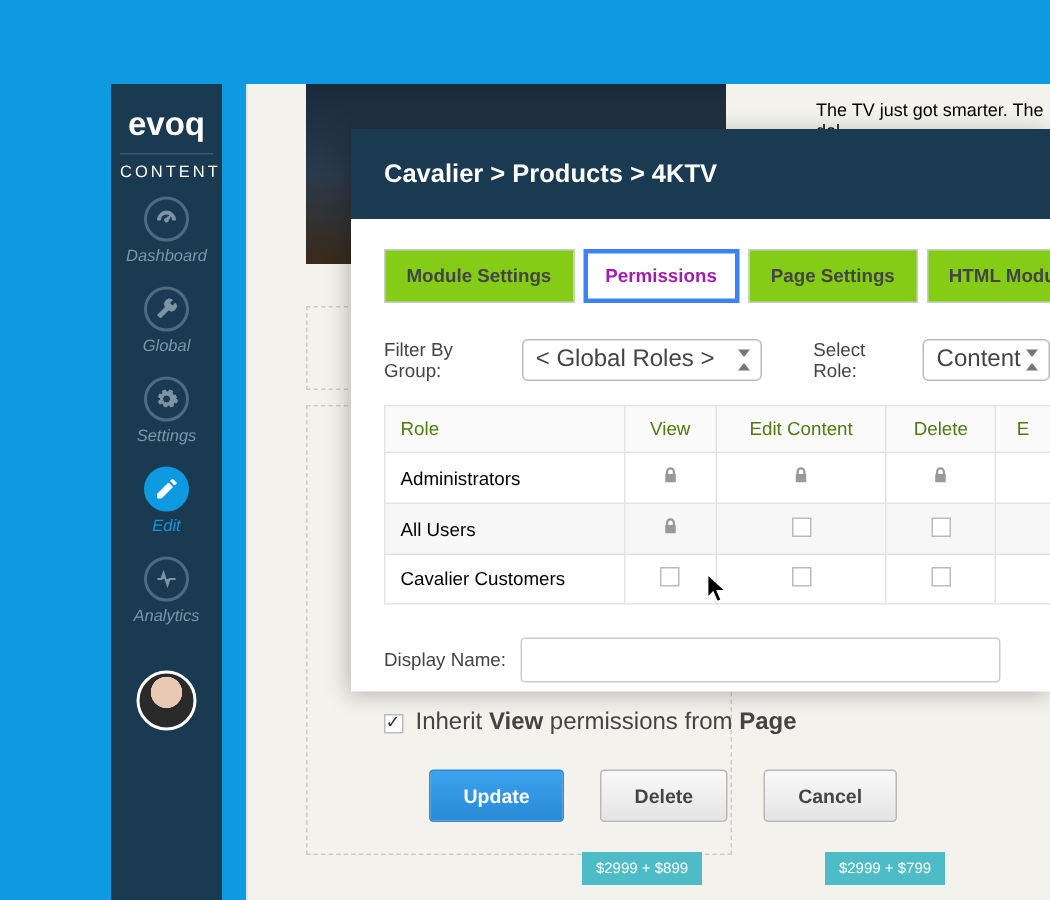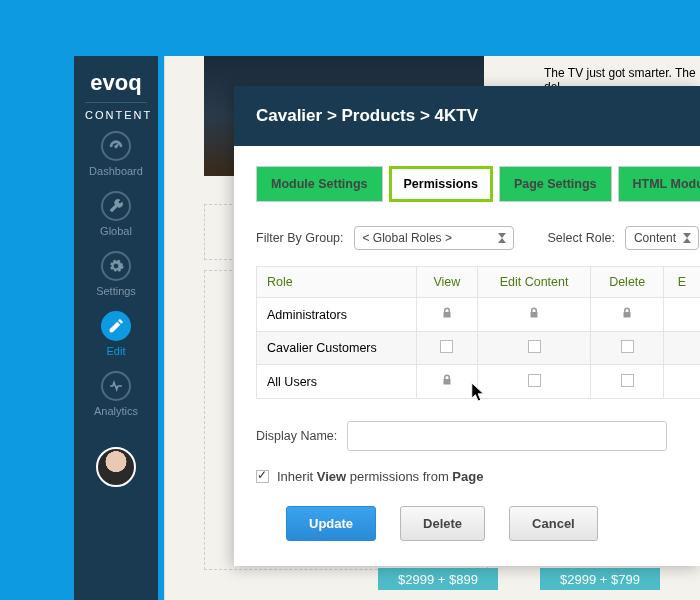--- a/index.html
+++ b/index.html
@@ -1,75 +1,75 @@
 <!DOCTYPE html>
 <html><head>
 <meta charset="utf-8">
 <style>
   * { box-sizing: border-box; margin: 0; padding: 0; }
   html, body { width: 700px; height: 600px; overflow: hidden; font-family: Arial, Helvetica, sans-serif; }
   .stage {
     width: 700px; height: 600px; background: #0d9ae0; position: relative;
   }
   .sidebar {
-    position: absolute; left: 74px; top: 56px; width: 84px; height: 544px;
+    position: absolute; left: 74px; top: 56px; width: 74px; height: 544px;
     background: #1a3a52; padding-top: 14px; text-align: center; color: #b9c9d4;
   }
   .logo { color: #fff; font-size: 22px; font-weight: bold; letter-spacing: 0; }
   .logo-sub { color: #fff; font-size: 11px; letter-spacing: 2px; border-top: 1px solid #3a5a72; width: 62px; margin: 6px auto 10px; padding-top: 6px; }
-  .side-item { margin: 6px 0 14px; cursor: pointer; }
+  .side-item { margin: 6px 0 14px; cursor: pointer; font-style: italic; }
   .side-item .ic { width: 30px; height: 30px; margin: 0 auto 4px; border-radius: 50%; border: 2px solid #506b80; display:flex; align-items:center; justify-content:center; }
   .side-item .ic svg { width: 16px; height: 16px; fill: #7d95a6; stroke:#7d95a6; }
   .side-item .lbl { font-size: 11px; color: #7d95a6; }
   .side-item.active .ic { background: #0d9ae0; border-color: #0d9ae0; }
   .side-item.active .ic svg { fill:#fff; stroke:#fff; }
   .side-item.active .lbl { color: #0d9ae0; }
   .avatar { width: 40px; height: 40px; border-radius: 50%; background:#d8b0a0; margin: 30px auto 0; background: radial-gradient(circle at 50% 35%, #e9c8b4 35%, #2a2a2a 36%); border:2px solid #fff;}
   .page-bg {
     position:absolute; left:164px; top:56px; width:536px; height:544px; background:#f4f2ed;
     border-left:1px solid #ddd;
   }
   .hero-img {
     position:absolute; left:204px; top:56px; width:280px; height:120px;
     background: linear-gradient(to bottom, #1a2a3a 0%, #2a3a4a 50%, #3a2a1a 100%);
   }
   .hero-txt { position:absolute; left:544px; top:66px; font-size:12px; color:#000000; }
   .dialog {
-    position: absolute; left: 234px; top: 86px; width: 466px; height: 480px;
+    position: absolute; left: 234px; top: 86px; width: 466px; height: 375px;
     background: #fff; box-shadow: -2px 2px 14px rgba(0,0,0,.25);
   }
   .dlg-head { background:#1a3a52; color:#fff; padding: 20px 22px; font-size:17px; font-weight:bold;}
   .dlg-body { padding: 20px 0 0 22px; }
   .tabs { display:flex; gap:6px; }
-  .tab { border:1px solid #ccc; background:#22c55e; padding:10px 14px; font-size:12.5px; font-weight:bold; color:#444; cursor:pointer; white-space:nowrap;}
-  .tab.active { background:#fff; border:3px solid #84cc16; color:#000000; padding:8px 12px;}
+  .tab { border:1px solid #ccc; background:#84cc16; padding:10px 14px; font-size:12.5px; font-weight:bold; color:#444; cursor:pointer; white-space:nowrap;}
+  .tab.active { background:#fff; border:3px solid #3b82f6; color:#a21caf; padding:8px 12px;}
   .filters { display:flex; align-items:center; gap:10px; margin:24px 0 16px; font-size:12.5px; color:#444;}
-  .sel { border:1px solid #bbb; border-radius:4px; padding:4px 22px 4px 8px; background:#fff; position:relative; min-width:160px; font-size:12px;}
+  .sel { border:1px solid #bbb; border-radius:4px; padding:4px 22px 4px 8px; background:#fff; position:relative; min-width:160px; font-size:16px;}
   .sel::after{content:"";position:absolute;right:7px;top:6px;width:0;height:0;border-left:4px solid transparent;border-right:4px solid transparent;border-top:5px solid #777;}
   .sel::before{content:"";position:absolute;right:7px;bottom:6px;width:0;height:0;border-left:4px solid transparent;border-right:4px solid transparent;border-bottom:5px solid #777;}
   .tbl { border:1px solid #ddd; border-right:none; width:444px; border-collapse:collapse;}
   .tbl th, .tbl td { border:1px solid #e4e4e4; padding:8px 10px; font-size:12.5px; text-align:left; font-weight:normal;}
   .tbl th { background:#fafafa; color:#4d7c0f;}
   .tbl tr:nth-child(odd) td { background:#f7f7f7;}
   .tbl tr:nth-child(even) td { background:#fff;}
   .cc { text-align:center !important;}
   .lock { display:inline-block; width:12px; height:12px; }
   .lock svg{width:12px;height:14px;fill:#999;}
   .chk { width:13px;height:13px;border:1px solid #bbb;background:#fff; display:inline-block;}
   .chk.ck{background:#fff;position:relative;}
   .chk.ck::after{content:"✓";position:absolute;left:0;top:-3px;font-size:12px;color:#333;}
   .row-label{display:flex;align-items:center;gap:10px;margin:22px 0 10px;font-size:12.5px;color:#444;}
   .txt{border:1px solid #ccc;border-radius:3px;height:30px;flex:1;max-width:320px;padding:0 8px;}
-  .inherit{display:flex;align-items:center;gap:8px;font-size:13px;color:#444;margin:18px 0 22px;}
+  .inherit{display:flex;align-items:center;gap:8px;font-size:16px;color:#444;margin:18px 0 22px;}
   .btnrow{display:flex;gap:24px;margin-left:30px;}
   .btn{border:1px solid #b8b8b8;background:linear-gradient(#f9f9f9,#e4e4e4);padding:9px 22px;border-radius:3px;font-size:13px;font-weight:bold;color:#444;cursor:pointer;}
   .btn.primary{background:linear-gradient(#3aa3ef,#2a8ad6);border-color:#2a8ad6;color:#fff;}
   .cursor{position:absolute;left:470px;top:381px;width:18px;height:22px;pointer-events:none;}
   .cursor svg{width:18px;height:22px;}
-  .pricecard{position:absolute;width:120px;height:22px;background:#4dbcc7;color:#fff;font-size:13px;display:flex;align-items:center;justify-content:center;}
+  .pricecard{position:absolute;width:80px;height:22px;background:#4dbcc7;color:#fff;font-size:10px;display:flex;align-items:center;justify-content:center;margin-left:10px;}
   .dotted{position:absolute;border:1px dashed #ccc;}
 </style>
 </head>
 <body>
 
 <div class="stage">
   <div class="sidebar">
     <div class="logo">evoq</div>
     <div class="logo-sub">CONTENT</div>
 
@@ -159,31 +159,31 @@
                   </svg></span></td>
           <td class="cc"><span class="lock"><svg viewBox="0 0 24 24">
                     <path d="M6 10V7a6 6 0 1112 0v3h1v11H5V10h1zm3 0h6V7a3 3 0 10-6 0v3z"></path>
                   </svg></span></td>
           <td class="cc"><span class="lock"><svg viewBox="0 0 24 24">
                     <path d="M6 10V7a6 6 0 1112 0v3h1v11H5V10h1zm3 0h6V7a3 3 0 10-6 0v3z"></path>
                   </svg></span></td>
           <td class="cc" style="border-right:none"></td>
         </tr>
         <tr>
+          <td>All Users</td>
+          <td class="cc"><span class="lock"><svg viewBox="0 0 24 24">
+                    <path d="M6 10V7a6 6 0 1112 0v3h1v11H5V10h1zm3 0h6V7a3 3 0 10-6 0v3z"></path>
+                  </svg></span></td>
+          <td class="cc"><span class="chk"></span></td>
+          <td class="cc"><span class="chk"></span></td>
+          <td class="cc" style="border-right:none"></td>
+        </tr>
+        <tr>
           <td>Cavalier Customers</td>
           <td class="cc"><span class="chk"></span></td>
-          <td class="cc"><span class="chk"></span></td>
-          <td class="cc"><span class="chk"></span></td>
-          <td class="cc" style="border-right:none"></td>
-        </tr>
-        <tr>
-          <td>All Users</td>
-          <td class="cc"><span class="lock"><svg viewBox="0 0 24 24">
-                    <path d="M6 10V7a6 6 0 1112 0v3h1v11H5V10h1zm3 0h6V7a3 3 0 10-6 0v3z"></path>
-                  </svg></span></td>
           <td class="cc"><span class="chk"></span></td>
           <td class="cc"><span class="chk"></span></td>
           <td class="cc" style="border-right:none"></td>
         </tr>
       </tbody>
         </table>
 
       <div class="row-label">
         <span>Display Name:</span>
         <input class="txt" value="" style="">

